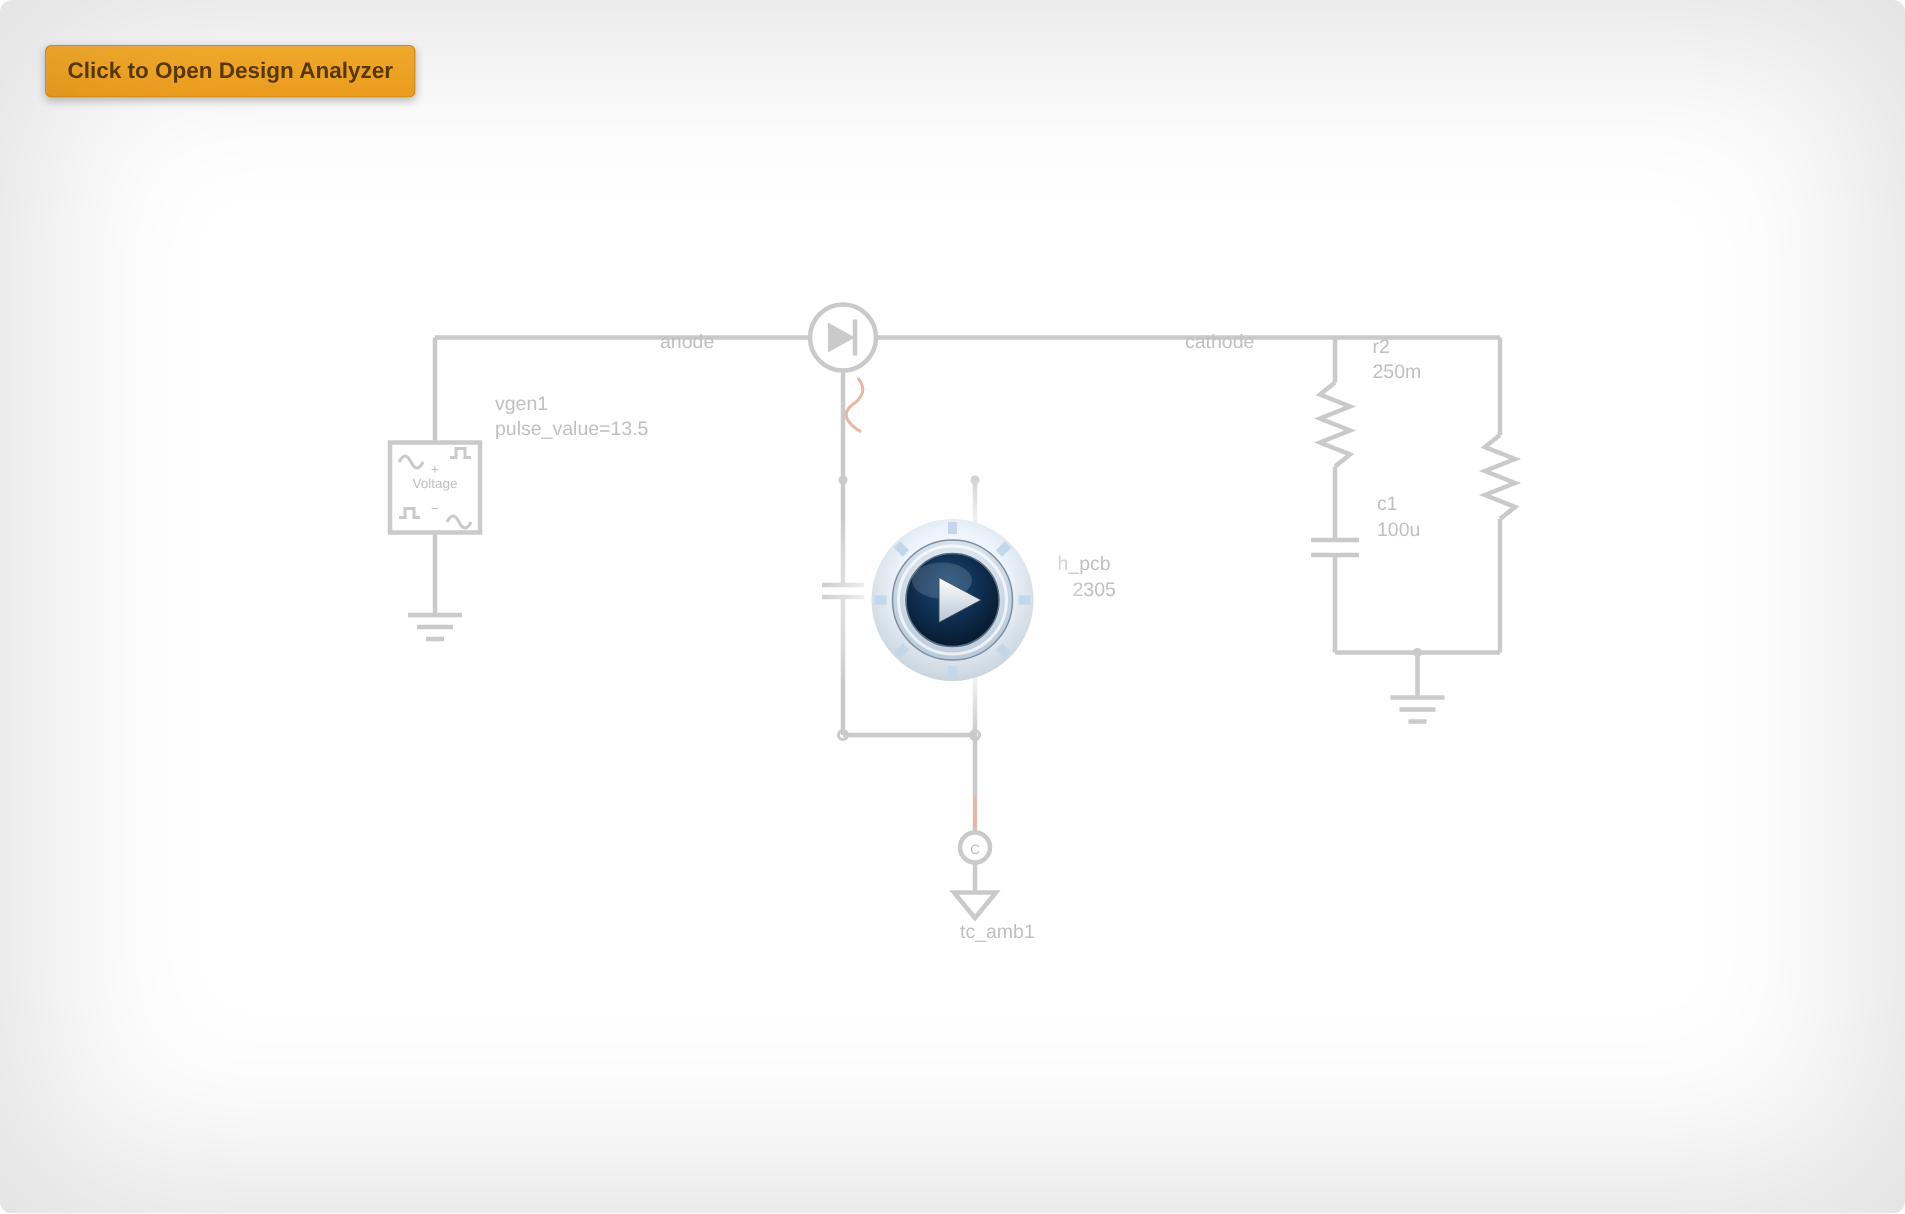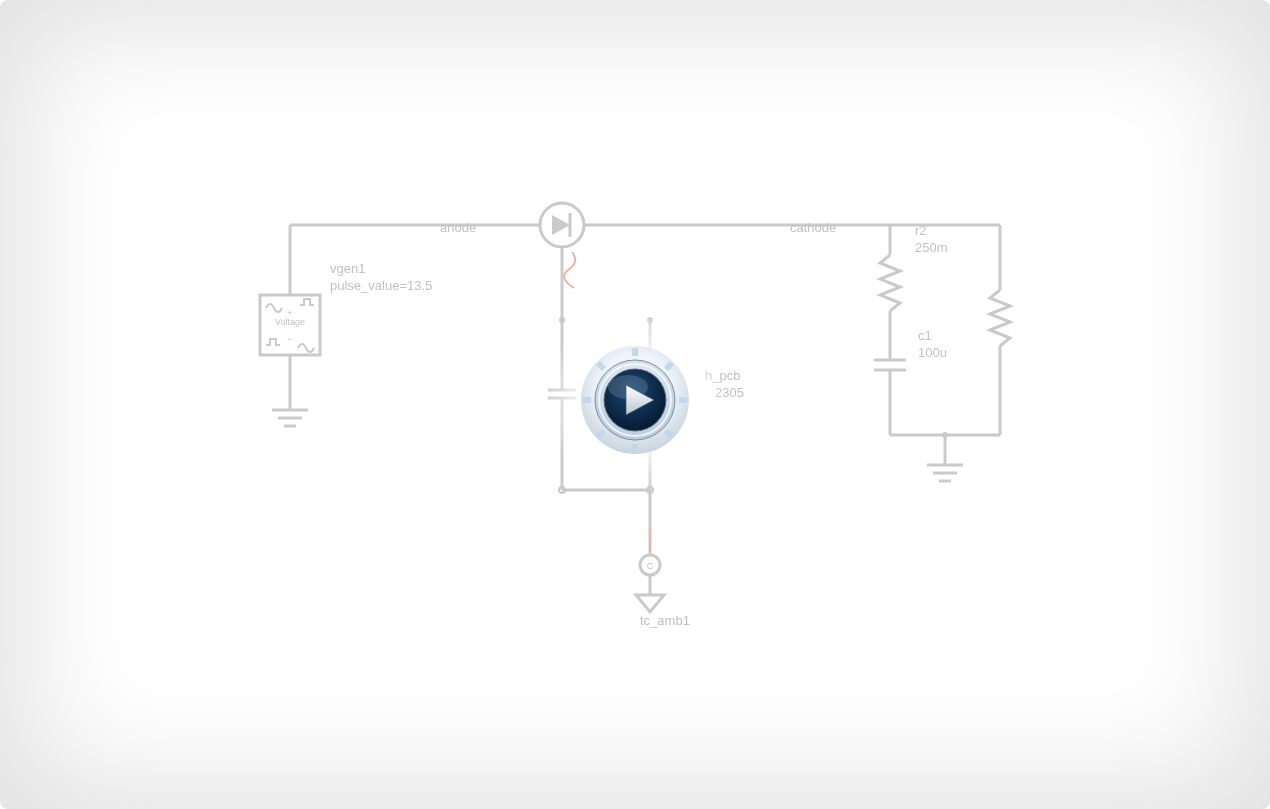--- a/index.html
+++ b/index.html
@@ -243,15 +243,18 @@
       <circle cx="55" cy="55" r="36" fill="none" stroke="#ffffff" stroke-width="2" opacity="0.7"></circle>
 
       <circle cx="55" cy="55" r="31" fill="url(#core)" stroke="#5a6c7c" stroke-width="1"></circle>
 
       <ellipse cx="48" cy="42" rx="20" ry="12" fill="#ffffff" opacity="0.15"></ellipse>
 
       <polygon points="46,40 46,70 74,55" fill="url(#tri)" stroke="#3a4a5a" stroke-width="0.6"></polygon>
     </svg>
   </div>
 
+  <div class="open-btn">
+    <span>Click to Open Design Analyzer</span>
+  </div>
 
   <div class="vignette"></div>
 </div>
 
 </body></html>

